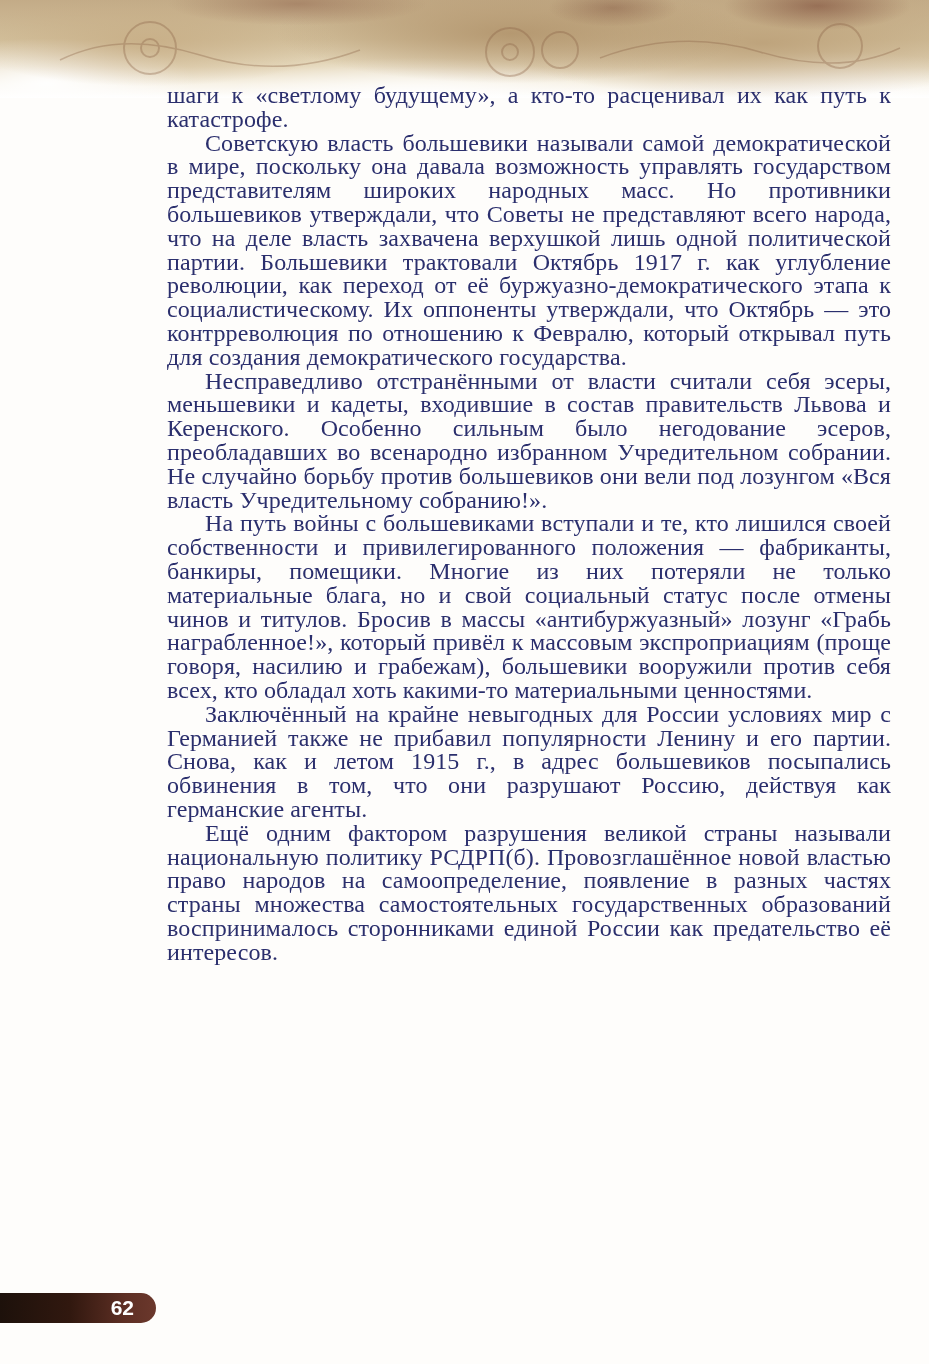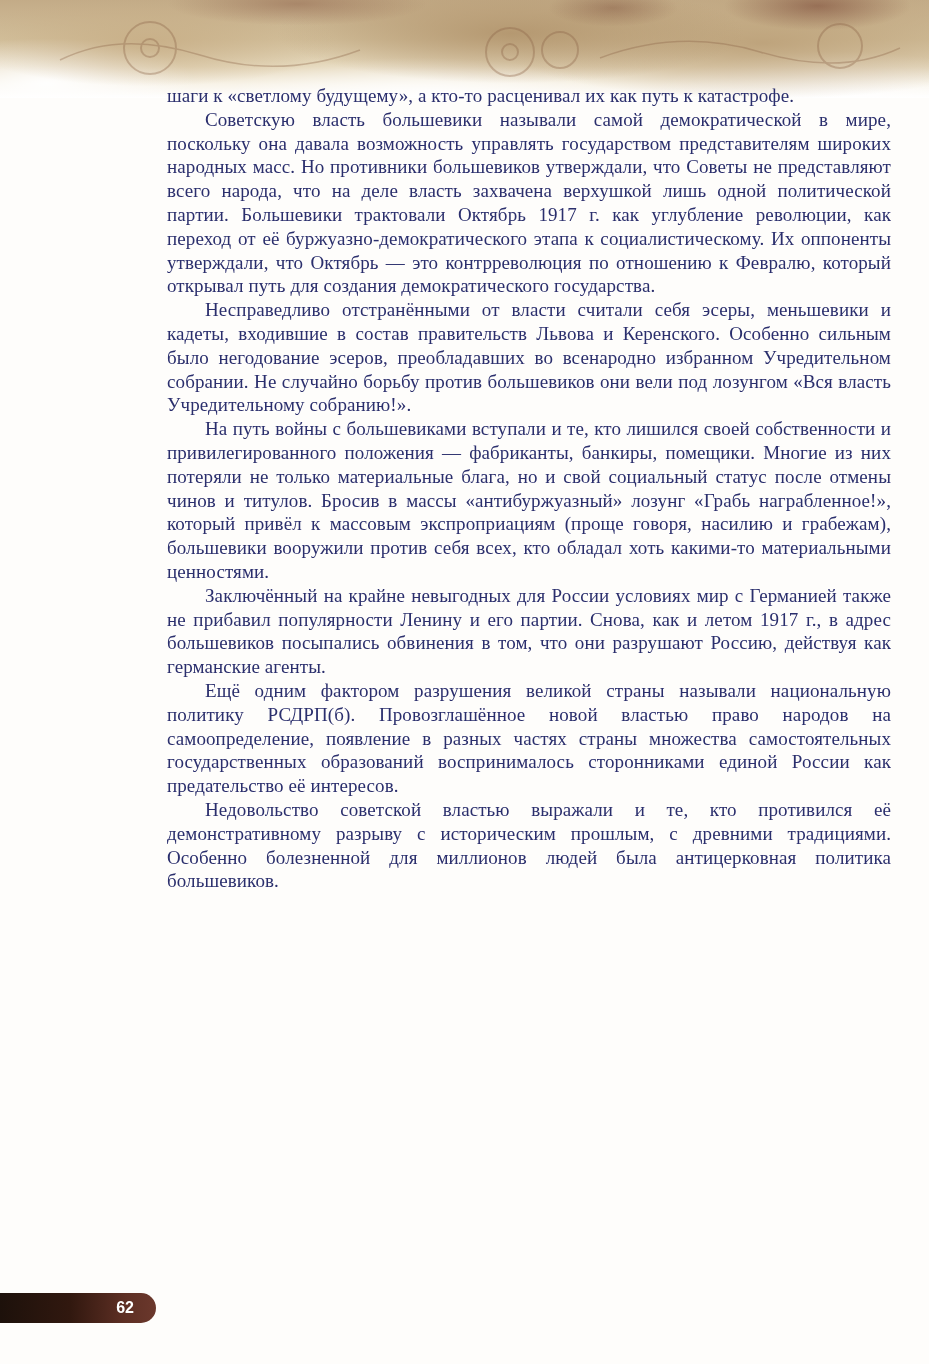--- a/index.html
+++ b/index.html
@@ -32,21 +32,21 @@
   }
   .header-band svg { width: 100%; height: 100%; opacity: .35; }
 
   
   .text-block {
     position: absolute;
     top: 84px;
     left: 167px;
     width: 724px;
     font-family: "Liberation Serif", "DejaVu Serif", serif;
-    font-size: 19px;
+    font-size: 24px;
     line-height: 23.8px;
     letter-spacing: 0.1px;
     color: #2b2f6d;
     text-align: justify;
   }
   .text-block p {
     margin: 0;
     text-indent: 38px;
   }
   .text-block p.no-indent { text-indent: 0; }
@@ -60,21 +60,21 @@
     height: 30px;
     border-radius: 0 15px 15px 0;
     background: linear-gradient(to right, #1d110b 0%, #31180f 45%, #5e2f24 80%, #6b382c 100%);
     display: flex;
     align-items: center;
     justify-content: flex-end;
     padding-right: 22px;
     color: #ffffff;
     font-family: "Liberation Sans", sans-serif;
     font-weight: bold;
-    font-size: 16px;
+    font-size: 21px;
     text-align: right;
   }
 </style>
 </head>
 <body>
 
 <div class="page">
 
   <div class="header-band">
     <svg viewBox="0 0 929 98" preserveAspectRatio="none">
@@ -89,22 +89,21 @@
         <path d="M600 58 Q 680 28 760 52 T 900 48" stroke-width="1.5"></path>
       </g>
     </svg>
   </div>
 
   <div class="text-block">
     <p class="no-indent">шаги к «светлому будущему», а кто-то расценивал их как путь к катастрофе.</p>
     <p>Советскую власть большевики называли самой демократической в мире, поскольку она давала возможность управлять государством представителям широких народных масс. Но противники большевиков утверждали, что Советы не представляют всего народа, что на деле власть захвачена верхушкой лишь одной политической партии. Большевики трактовали Октябрь 1917 г. как углубление революции, как переход от её буржуазно-демократического этапа к социалистическому. Их оппоненты утверждали, что Октябрь — это контрреволюция по отношению к Февралю, который открывал путь для создания демократического государства.</p>
     <p>Несправедливо отстранёнными от власти считали себя эсеры, меньшевики и кадеты, входившие в состав правительств Львова и Керенского. Особенно сильным было негодование эсеров, преобладавших во всенародно избранном Учредительном собрании. Не случайно борьбу против большевиков они вели под лозунгом «Вся власть Учредительному собранию!».</p>
     <p>На путь войны с большевиками вступали и те, кто лишился своей собственности и привилегированного положения — фабриканты, банкиры, помещики. Многие из них потеряли не только материальные блага, но и свой социальный статус после отмены чинов и титулов. Бросив в массы «антибуржуазный» лозунг «Грабь награбленное!», который привёл к массовым экспроприациям (проще говоря, насилию и грабежам), большевики вооружили против себя всех, кто обладал хоть какими-то материальными ценностями.</p>
-    <p>Заключённый на крайне невыгодных для России условиях мир с Германией также не прибавил популярности Ленину и его партии. Снова, как и летом 1917 г., в адрес большевиков посыпались обвинения в том, что они разрушают Россию, действуя как германские агенты.</p>
+    <p>Заключённый на крайне невыгодных для России условиях мир с Германией также не прибавил популярности Ленину и его партии. Снова, как и летом 1915 г., в адрес большевиков посыпались обвинения в том, что они разрушают Россию, действуя как германские агенты.</p>
     <p>Ещё одним фактором разрушения великой страны называли национальную политику РСДРП(б). Провозглашённое новой властью право народов на самоопределение, появление в разных частях страны множества самостоятельных государственных образований воспринималось сторонниками единой России как предательство её интересов.</p>
-    <p>Недовольство советской властью выражали и те, кто противился её демонстративному разрыву с историческим прошлым, с древними традициями. Особенно болезненной для миллионов людей была антицерковная политика большевиков.</p>
   </div>
 
   <div class="page-badge">
     <span>62</span>
   </div>
 
 </div>
 
 </body></html>

